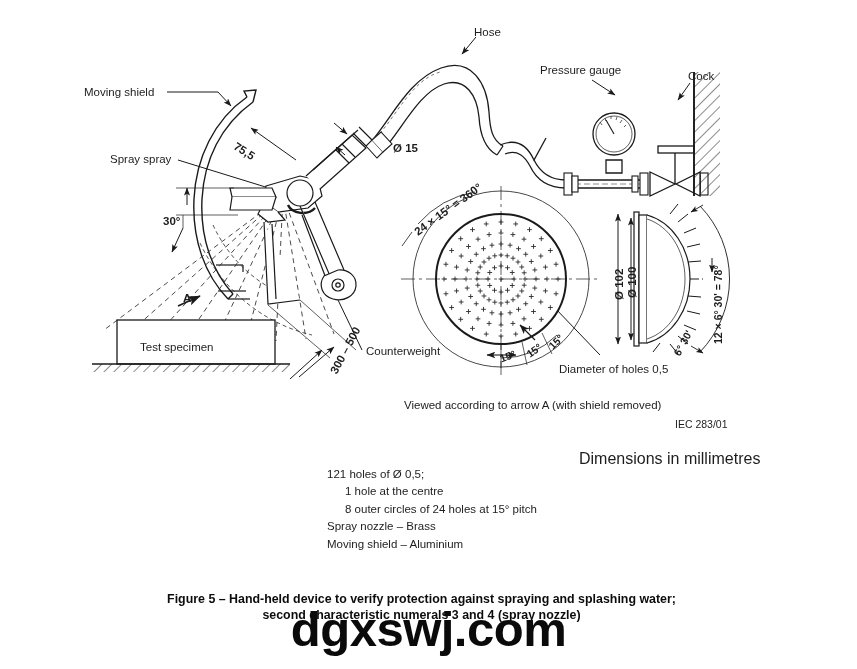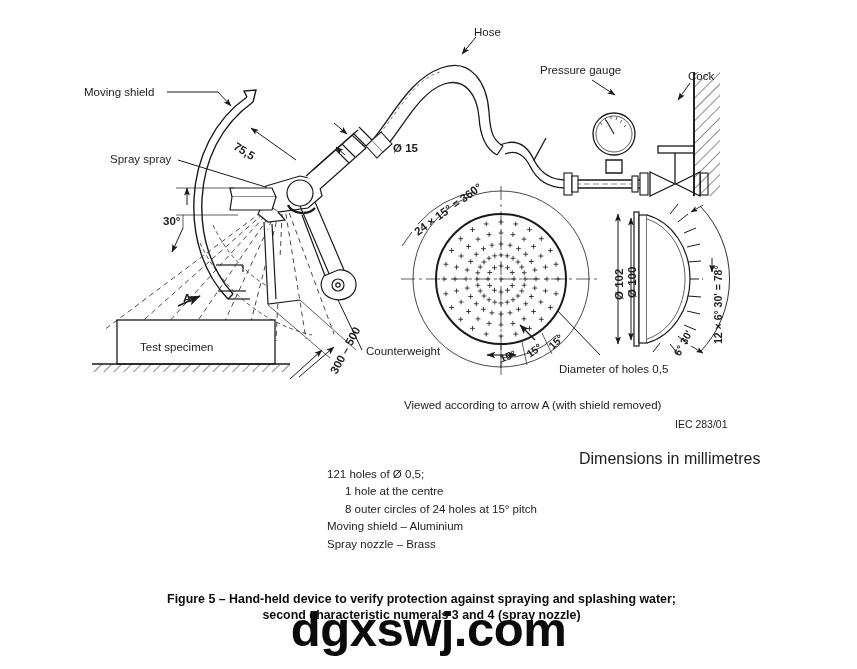--- a/index.html
+++ b/index.html
@@ -466,22 +466,22 @@
   <div class="lbl lbl-bold rot-deg-neg90" style="left:712px; top:344px; font-size:10.5px;">12 × 6° 30' = 78°</div>
 
   <div class="lbl" style="left:404px; top:399px;">Viewed according to arrow A (with shield removed)</div>
   <div class="lbl lbl-italic" style="left:675px; top:418px; font-size:10.5px;">IEC   283/01</div>
   <div class="lbl lbl-italic" style="left:579px; top:450px; font-size:16px;">Dimensions in millimetres</div>
 
   <div class="notes-block">
     <div>121 holes of Ø 0,5;</div>
     <div class="ind1">1 hole at the centre</div>
     <div class="ind1">8 outer circles of 24 holes at 15° pitch</div>
+    <div>Spray nozzle – Brass</div>
     <div>Moving shield – Aluminium</div>
-    <div>Spray nozzle – Brass</div>
   </div>
 
   <div class="caption">
     <div>Figure 5 – Hand-held device to verify protection against spraying and splashing water;</div>
     <div>second characteristic numerals 3 and 4 (spray nozzle)</div>
   </div>
 
   <div class="watermark">dgxswj.com</div>
 
 </div>

